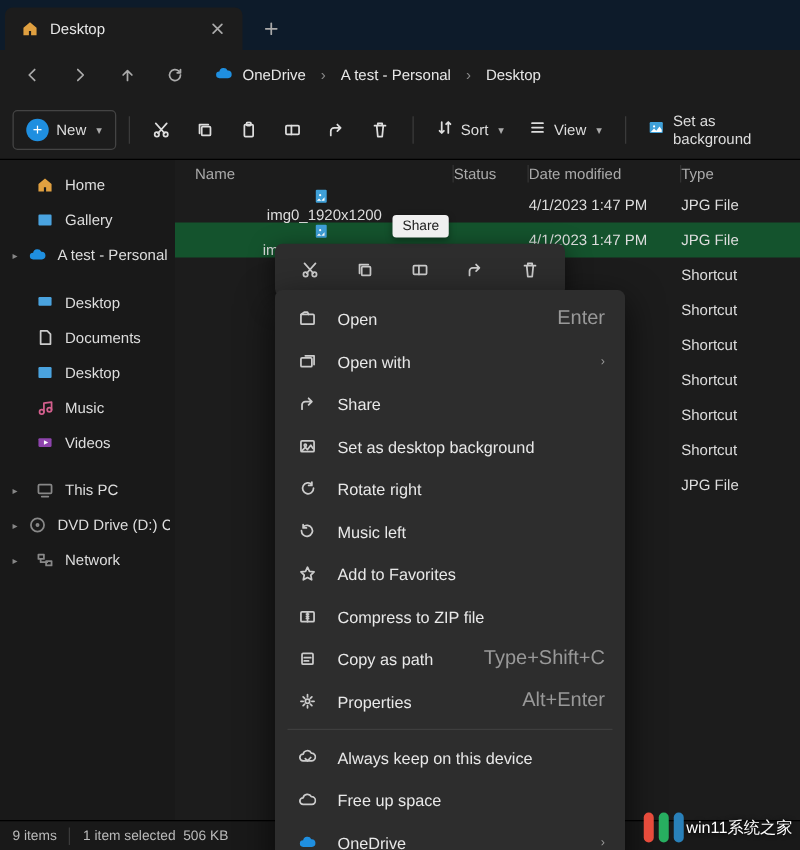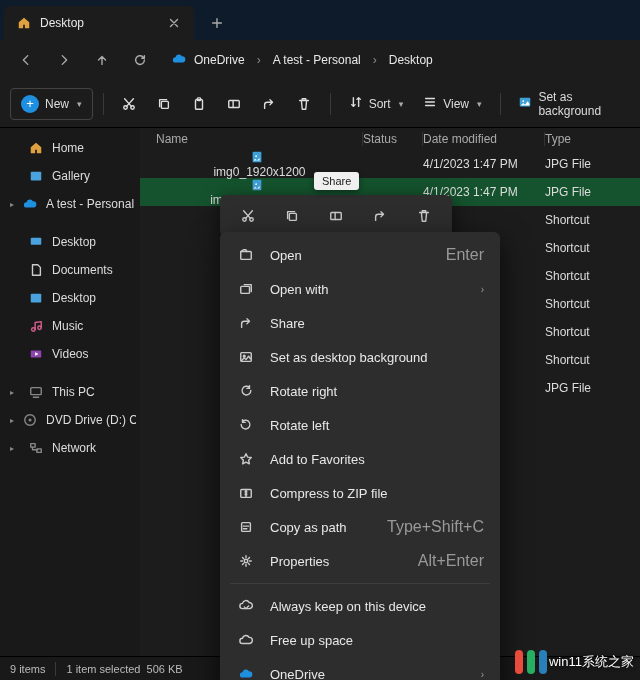--- a/index.html
+++ b/index.html
@@ -557,21 +557,21 @@
         </svg>
       </span>
       <span class="clabel">Rotate right</span>
     </div>
   <div class="ctx-item">
       <span class="cicon">
         <svg viewBox="0 0 16 16">
           <path d="M4 4a5 5 0 11-1.5 3.5M4 2v3h3"></path>
         </svg>
       </span>
-      <span class="clabel">Rotate left</span>
+      <span class="clabel">Music left</span>
     </div>
   <div class="ctx-item">
       <span class="cicon">
         <svg viewBox="0 0 16 16">
           <path d="M8 2l1.8 3.8 4.2.5-3 3 .8 4.2L8 11.5 4.2 13.5 5 9.3 2 6.3l4.2-.5z"></path>
         </svg>
       </span>
       <span class="clabel">Add to Favorites</span>
     </div>
   <div class="ctx-item">

